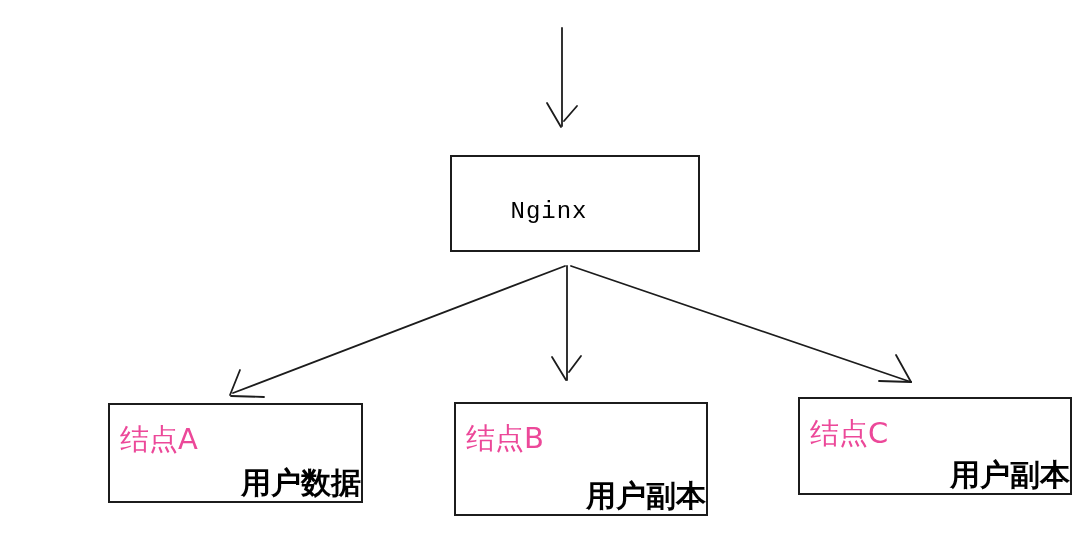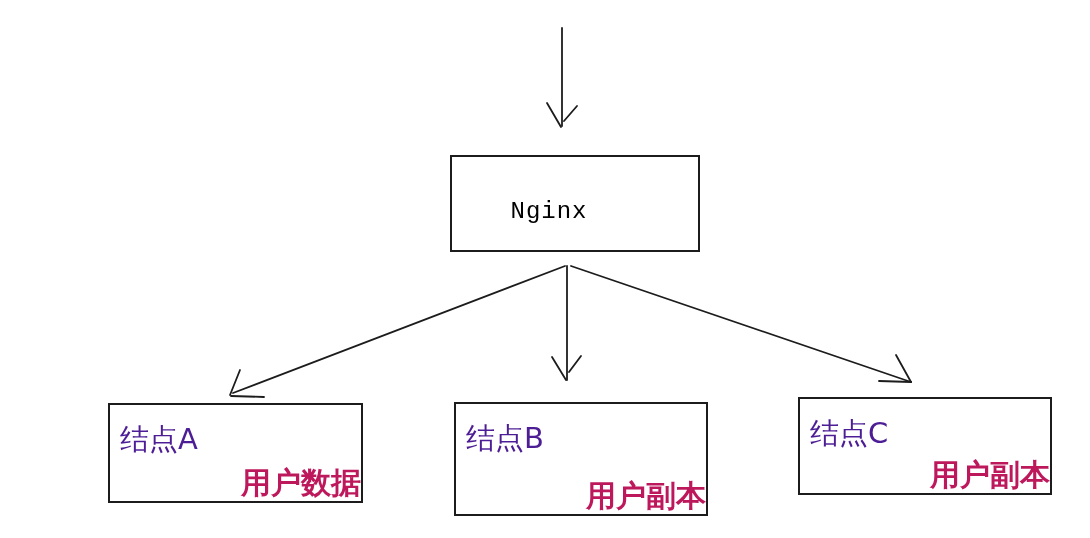--- a/index.html
+++ b/index.html
@@ -45,38 +45,38 @@
     justify-content: center;
   }
   .root-label {
     font-family: "Liberation Mono", "DejaVu Sans Mono", monospace;
     font-size: 24px;
     letter-spacing: 1px;
     transform: translate(-26px, 8px);
   }
   .box.node-a { left: 108px; top: 403px; width: 255px; height: 100px; }
   .box.node-b { left: 454px; top: 402px; width: 254px; height: 114px; }
-  .box.node-c { left: 798px; top: 397px; width: 254px; height: 98px; }
+  .box.node-c { left: 798px; top: 397px; width: 274px; height: 98px; }
   .node-title {
     position: absolute;
     left: 10px;
     top: 20px;
     font-size: 29px;
     line-height: 1;
-    color: #4c1d95;
+    color: #ec4899;
     white-space: nowrap;
   }
   .node-subtitle {
     position: absolute;
     right: 0px;
     bottom: 3px;
     font-size: 30px;
     line-height: 1;
     font-weight: bold;
-    color: #be185d;
+    color: #000000;
     white-space: nowrap;
   }
 </style>
 </head>
 <body>
 
 <div class="canvas">
 
   <svg class="arrows" viewBox="0 0 1090 538" xmlns="http://www.w3.org/2000/svg">
 

